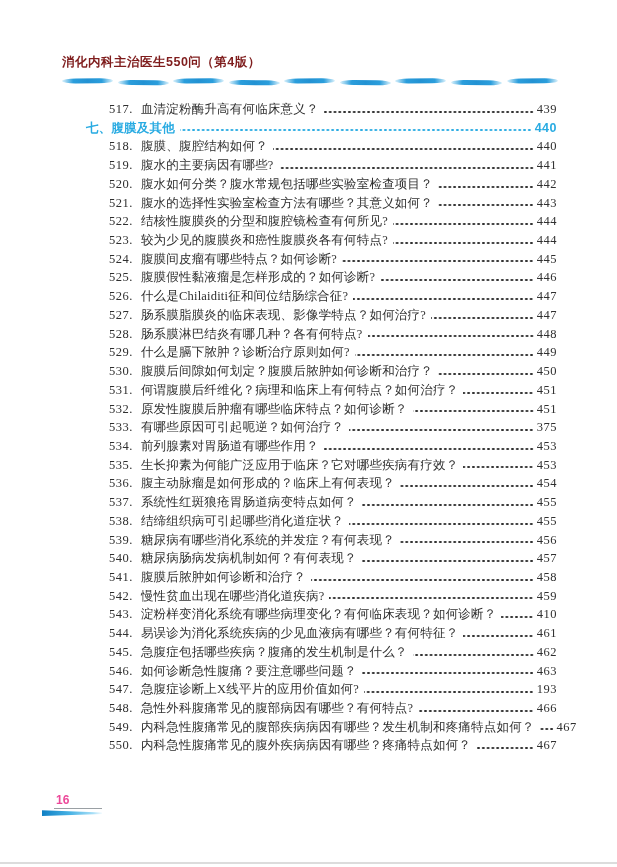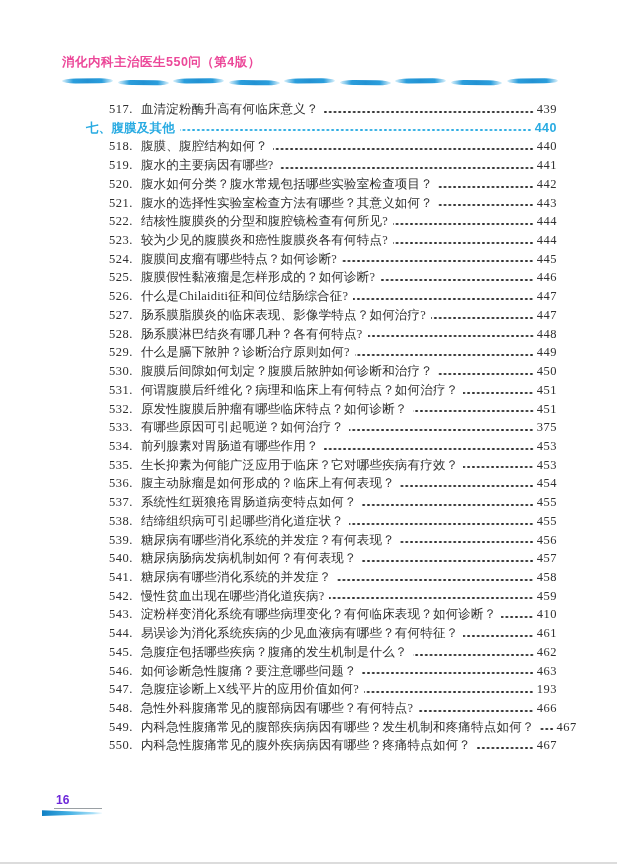--- a/index.html
+++ b/index.html
@@ -10,21 +10,21 @@
     overflow:hidden;
     font-family:"Liberation Serif","DejaVu Serif",serif;
     color:#2f2f2f;
   }
   
   .runhead{
     position:absolute;left:62px;right:60px;top:54px;
   }
   .runhead-title{
     font-family:"Liberation Sans","DejaVu Sans",sans-serif;
-    font-weight:bold;font-size:12.5px;color:#ec4899;
+    font-weight:bold;font-size:12.5px;color:#7f1d1d;
     letter-spacing:.5px;
   }
   .brushline{
     margin-top:7px;height:7px;
     display:flex;align-items:center;
   }
   .brushline span{
     flex:1;height:4.5px;margin-right:5px;
     background:linear-gradient(90deg,rgba(120,205,243,.25),#2b9edc 22%,#2292d3 50%,#2b9edc 78%,rgba(120,205,243,.25));
     border-radius:50% / 100%;
@@ -56,21 +56,21 @@
     padding-left:0;color:#29abe2;
     font-family:"Liberation Sans","DejaVu Sans",sans-serif;
     font-weight:bold;font-size:12.5px;align-items:center;
   }
   
   .folio{
     position:absolute;left:42px;top:793px;width:70px;
   }
   .folio-num{
     font-family:"Liberation Sans","DejaVu Sans",sans-serif;
-    font-weight:bold;font-size:12px;color:#6d28d9;
+    font-weight:bold;font-size:12px;color:#ec4899;
     padding-left:14px;
   }
   .folio-rule{
     width:48px;height:1px;background:#9aa0a4;margin-left:12px;margin-top:1px;
   }
   .folio-swoosh{
     width:60px;height:7px;margin-top:0px;
     background:linear-gradient(90deg,#0f7fc4,#45b1e4 45%,#a8dff7 85%,rgba(200,236,250,.2));
     clip-path:polygon(0 18%,100% 50%,100% 72%,0 100%);
   }
@@ -243,21 +243,21 @@
         <span class="pg">456</span>
       </div>
       <div class="row entry">
         <span class="num">540.</span>
         <span class="title">糖尿病肠病发病机制如何？有何表现？</span>
         <span class="leader"></span>
         <span class="pg">457</span>
       </div>
       <div class="row entry">
         <span class="num">541.</span>
-        <span class="title">糖尿病有哪些消化系统的并发症？</span>
+        <span class="title">腹膜后脓肿如何诊断和治疗？</span>
         <span class="leader"></span>
         <span class="pg">458</span>
       </div>
       <div class="row entry">
         <span class="num">542.</span>
         <span class="title">慢性贫血出现在哪些消化道疾病?</span>
         <span class="leader"></span>
         <span class="pg">459</span>
       </div>
       <div class="row entry">

